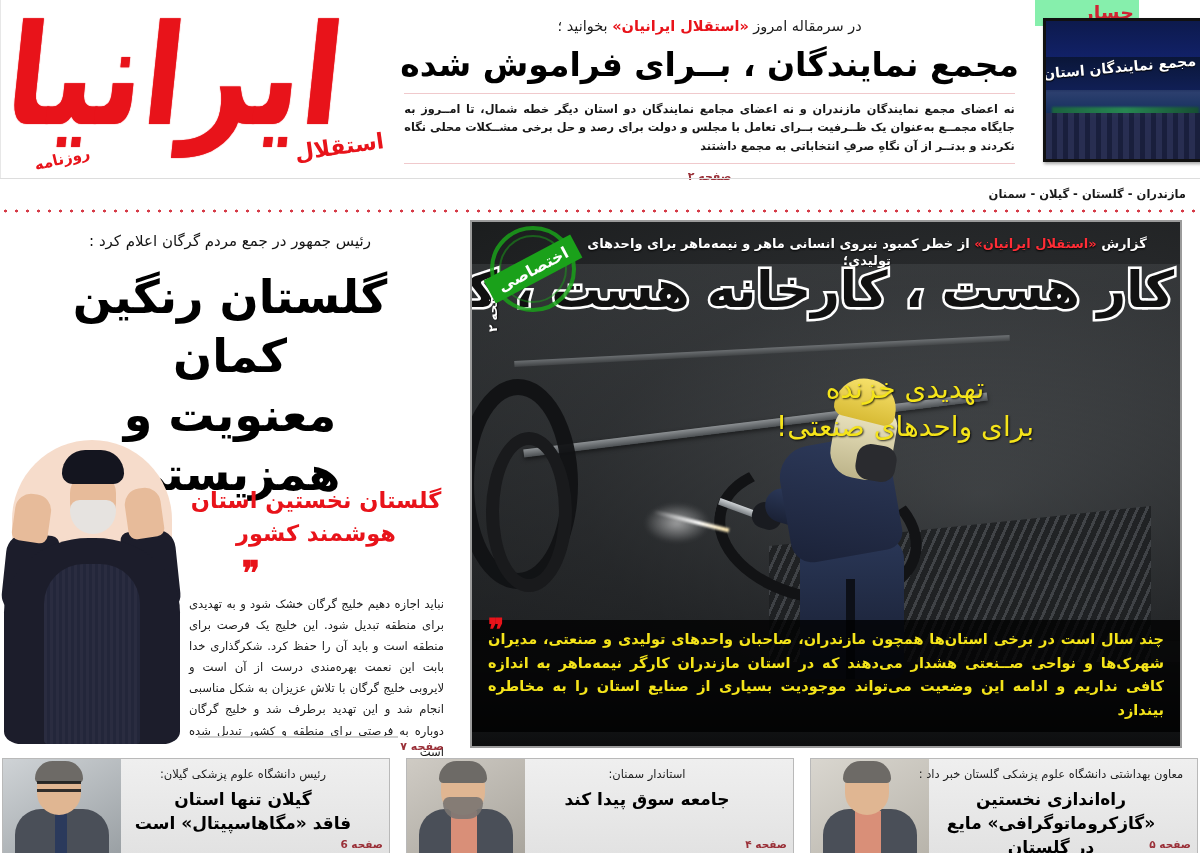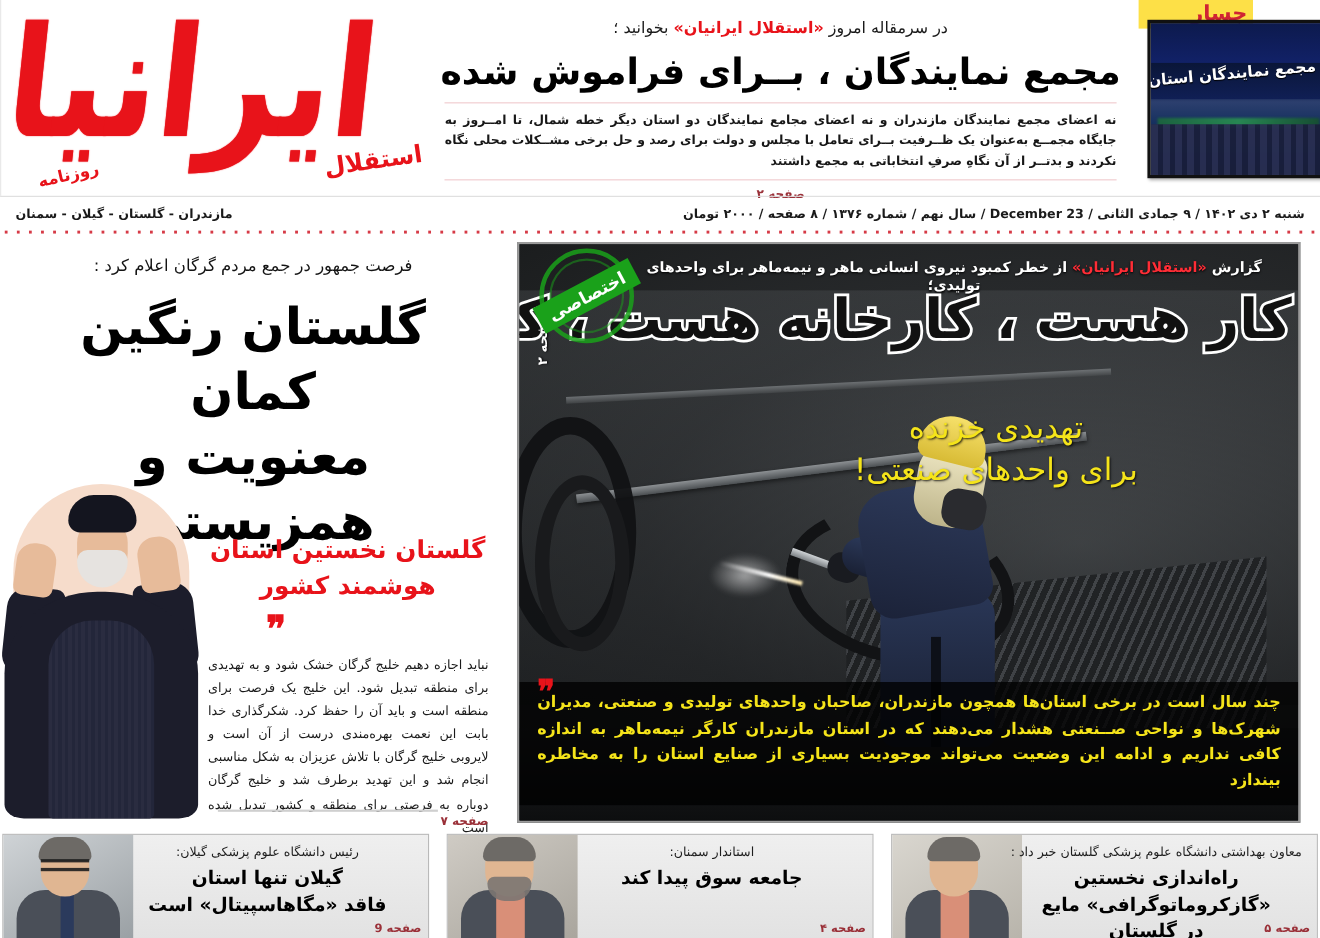--- a/index.html
+++ b/index.html
@@ -63,21 +63,21 @@
   }
   .teaser-rule2{ height:1px; background:#f0c9cc; margin:7px 4px 0 4px; }
   .teaser-page{
     text-align:center; font-size:11px; color:#9a3038; font-weight:bold; margin-top:6px;
   }
 
   
   .thumbwrap{ width:182px; height:178px; position:relative; }
   .pinkflag{
     position:absolute; left:0; top:0; width:104px; height:26px;
-    background:#fde047; z-index:1;
+    background:#86efac; z-index:1;
   }
   .pinkflag span{
     position:absolute; right:5px; top:1px; font-size:19px; font-weight:bold;
     color:#d02433; letter-spacing:4px;
   }
   .thumb{
     position:absolute; left:8px; top:18px; width:166px; height:144px;
     border:3px solid #111; overflow:hidden; z-index:2;
     background:linear-gradient(#0d1a4d 0%,#12226b 30%,#0b1640 42%,#2c3f6e 52%,#16305f 66%,#0e1c44 100%);
     box-shadow:1px 2px 3px rgba(0,0,0,.35);
@@ -454,29 +454,28 @@
       <div class="thumb">
         <div class="hallband"></div>
         <div class="greenlight"></div>
         <div class="seats"></div>
         <div class="banner-txt">مجمع نمایندگان استان مازندران</div>
       </div>
     </div>
   </div>
 
   <div class="datebar">
-    <div class="right-d">شنبه ۲ دی ۱۴۰۲ / ۹ جمادی الثانی / December 23 / سال نهم / شماره ۱۳۷۶ / ۸ صفحه / ۲۰۰۰ تومان</div>
     <div class="left-d">مازندران - گلستان - گیلان - سمنان</div>
   </div>
   <div class="dotrule"></div>
 
   <div class="body">
 
     <div class="rightcol">
-      <div class="r-kicker">فرصت جمهور در جمع مردم گرگان اعلام کرد :</div>
+      <div class="r-kicker">رئیس جمهور در جمع مردم گرگان اعلام کرد :</div>
       <div class="r-head">
         <div>گلستان رنگین کمان</div>
         <div>معنویت و همزیستی</div>
       </div>
       <div class="r-sub">گلستان نخستین استان هوشمند کشور</div>
       <div class="r-quote">❞</div>
       <div class="r-body">نباید اجازه دهیم خلیج گرگان خشک شود و به تهدیدی برای منطقه تبدیل شود. این خلیج یک فرصت برای منطقه است و باید آن را حفظ کرد. شکرگذاری خدا بابت این نعمت بهره‌مندی درست از آن است و لایروبی خلیج گرگان با تلاش عزیزان به شکل مناسبی انجام شد و این تهدید برطرف شد و خلیج گرگان دوباره به فرصتی برای منطقه و کشور تبدیل شده است</div>
       <div class="r-underline"></div>
       <div class="r-page">صفحه ۷</div>
 
@@ -557,21 +556,21 @@
         <div class="tie"></div>
         <div class="head"></div>
         <div class="hair"></div>
         <div class="glasses"></div>
       </div>
       <div class="b-kicker">رئیس دانشگاه علوم پزشکی گیلان:</div>
       <div class="b-head">
         <div>گیلان تنها استان</div>
         <div>فاقد «مگاهاسپیتال» است</div>
       </div>
-      <div class="b-page">صفحه 9</div>
+      <div class="b-page">صفحه 6</div>
     </div>
 
     <div class="bbox">
       <div class="b-photo bp2">
         <div class="body"></div>
         <div class="shirt"></div>
         <div class="head"></div>
         <div class="hair"></div>
         <div class="beardg"></div>
       </div>

